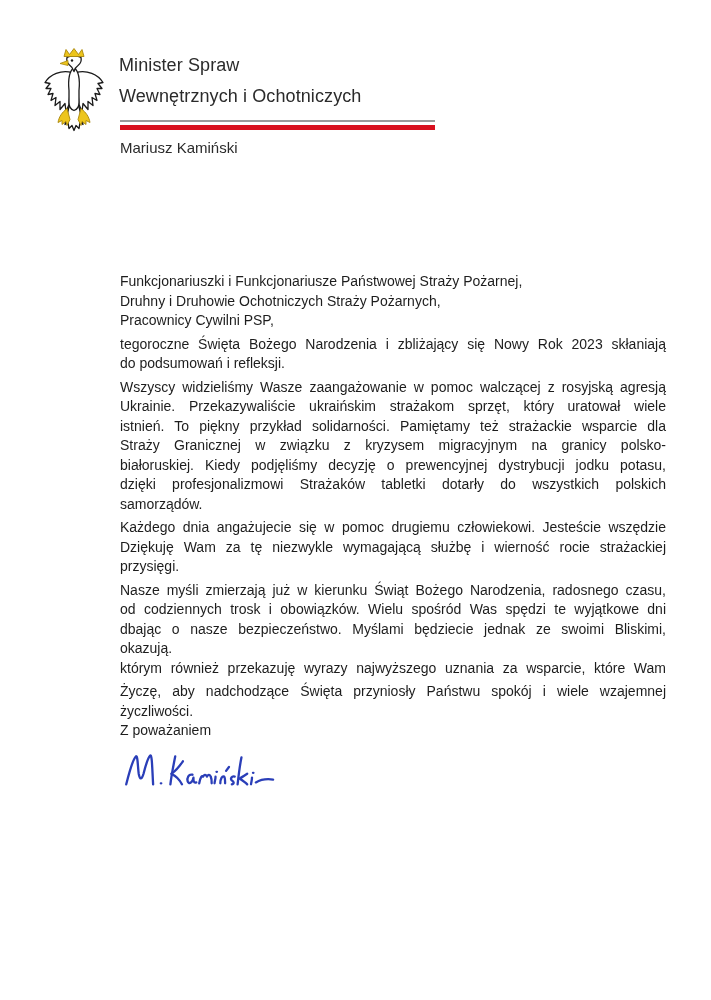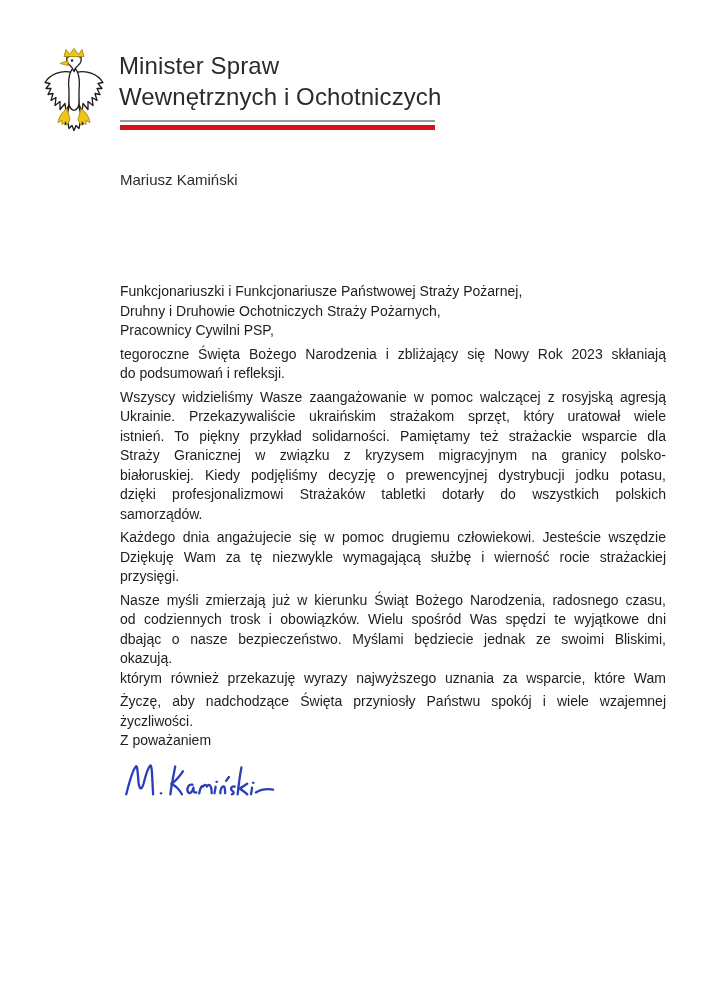--- a/index.html
+++ b/index.html
@@ -21,47 +21,46 @@
     left: 41px;
     top: 46px;
     width: 66px;
     height: 93px;
   }
   .emblem svg { width: 100%; height: 100%; display: block; }
   .header-title {
     position: absolute;
     left: 119px;
     top: 50px;
-    font-size: 24px;
+    font-size: 18px;
     line-height: 31px;
     color: #2b2b2b;
     letter-spacing: 0.1px;
     white-space: nowrap;
   }
   .rule {
     position: absolute;
     left: 120px;
     top: 120px;
     width: 315px;
   }
   .rule-thin { height: 2px; background: #9a9a9a; }
   .rule-red  { height: 5px; margin-top: 3px; }
   .minister-name {
     position: absolute;
     left: 120px;
     top: 139px;
     font-size: 15px;
     color: #2b2b2b;
-    margin-top: 32px;
   }
   
   .letter {
     position: absolute;
     left: 120px;
-    top: 282px;
+    top: 272px;
     width: 546px;
     font-size: 14px;
     line-height: 19.5px;
     color: #1d1d1d;
   }
   .para + .para { margin-top: 4px; }
   .line { min-height: 19.5px; }
   .line.just {
     text-align: justify;
     text-align-last: justify;

